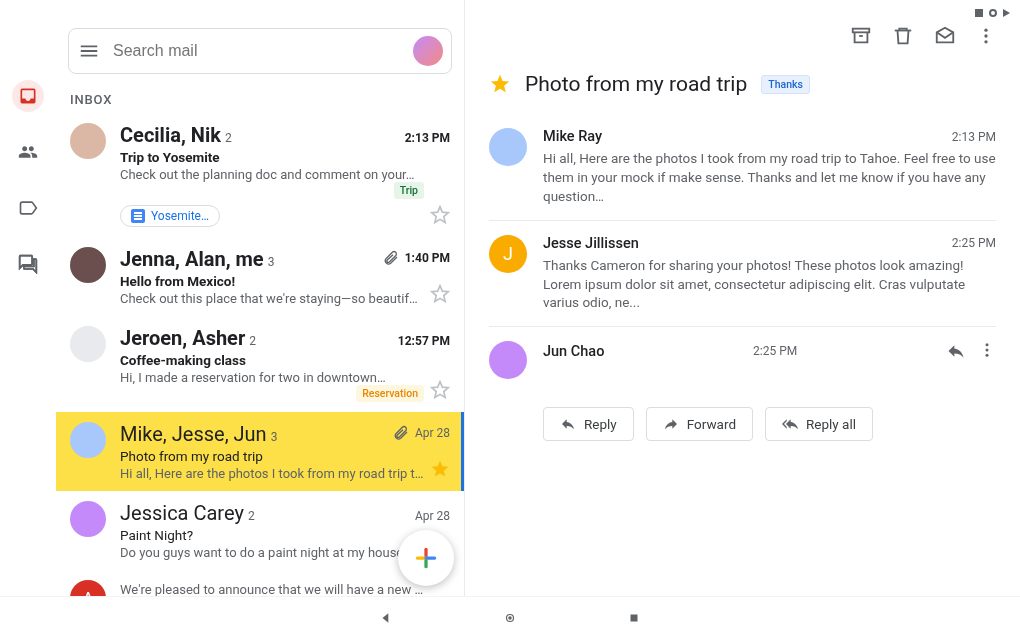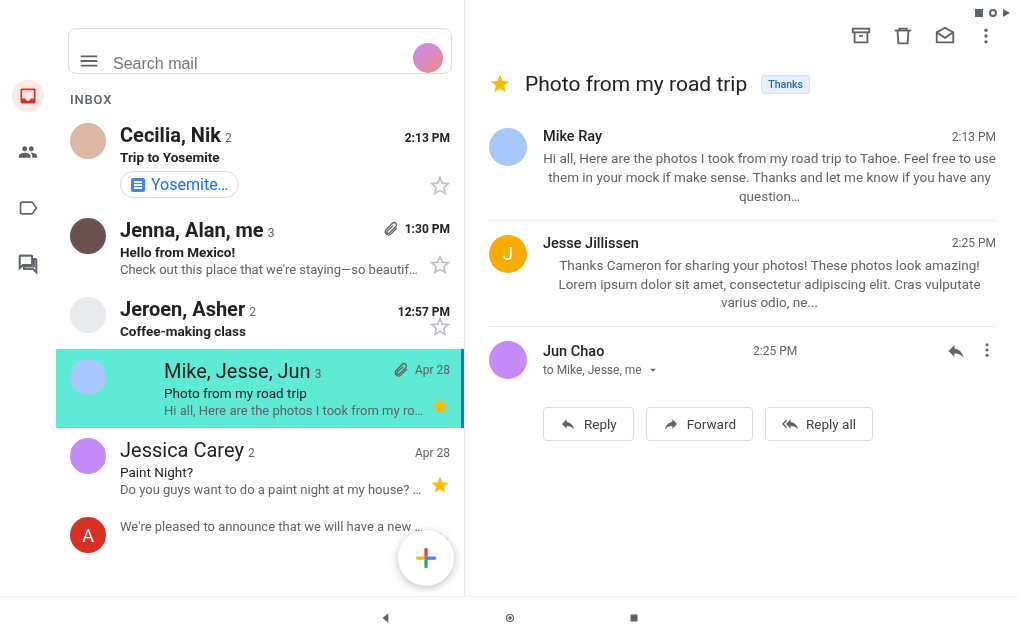--- a/index.html
+++ b/index.html
@@ -8,65 +8,65 @@
 .layout { display: flex; height: 596px; }
 
 
 .nav-rail { width: 56px; padding-top: 80px; display: flex; flex-direction: column; align-items: center; gap: 24px; }
 .nav-rail-item { width: 32px; height: 32px; border-radius: 50%; display: flex; align-items: center; justify-content: center; cursor: pointer; }
 .nav-rail-item.active { background: #fce8e6; }
 .nav-rail svg { width: 20px; height: 20px; }
 
 
 .list-col { width: 408px; display: flex; flex-direction: column; position: relative; }
-.search-bar { margin: 28px 12px 0 12px; height: 46px; border: 1px solid #dadce0; border-radius: 8px; display: flex; align-items: flex-end; padding: 0 8px; gap: 12px; }
+.search-bar { margin: 28px 12px 0 12px; height: 46px; border: 1px solid #dadce0; border-radius: 8px; display: flex; align-items: center; padding: 0 8px; gap: 12px; }
 .hamburger { width: 24px; height: 24px; display: flex; align-items: center; justify-content: center; cursor: pointer; color:#5f6368;}
 .search-input { flex: 1; border: none; outline: none; font-size: 16px; color: #5f6368; background: transparent; }
 .avatar { width: 30px; height: 30px; border-radius: 50%; background: linear-gradient(135deg,#c58af9,#f28b82); }
 
 .section-label { margin: 18px 0 6px 14px; font-size: 13px; font-weight: 500; letter-spacing: 0.8px; color: #5f6368; }
 
 .threads { flex: 1; overflow: hidden; }
 .thread { display: flex; padding: 10px 14px 10px 14px; position: relative; cursor: pointer; }
-.thread.selected { background: #5eead4; gap: 44px; }
+.thread.selected { background: #fde047; }
 .thread.selected::after { content:''; position:absolute; right:0; top:0; bottom:0; width:3px; background:#1a73e8; }
 .thread-av { width: 36px; height: 36px; border-radius: 50%; background: #ccc; flex-shrink: 0; margin-right: 14px; display:flex; align-items:center; justify-content:center; color:#fff; font-size:18px; }
 .thread-body { flex: 1; min-width: 0; }
 .thread-line1 { display: flex; align-items: baseline; }
 .thread-from { font-size: 20px; color: #202124; }
 .thread-from.bold { font-weight: 700; }
 .thread-count { margin-left: 4px; font-size: 12px; color: #5f6368; }
 .thread-meta { margin-left: auto; display: flex; align-items: center; gap: 6px; font-size: 12px; color:#5f6368;}
 .thread-meta.bold { font-weight:700; color:#202124;}
 .thread-subj { font-size: 13.5px; margin-top: 2px; color:#202124;}
 .thread-subj.bold { font-weight: 700; }
 .thread-snip { font-size: 13px; color: #5f6368; margin-top: 2px; white-space: nowrap; overflow: hidden; text-overflow: ellipsis; padding-right: 26px; }
 .thread-star { position: absolute; right: 14px; bottom: 12px; width:20px; height:20px; }
-.chip { display: inline-flex; align-items: center; gap: 6px; border: 1px solid #dadce0; border-radius: 14px; padding: 3px 10px; font-size: 16px; color: #1a73e8; margin-top: 6px; }
+.chip { display: inline-flex; align-items: center; gap: 6px; border: 1px solid #dadce0; border-radius: 14px; padding: 3px 10px; font-size: 12px; color: #1a73e8; margin-top: 6px; }
 .chip .doc-icon { width:14px; height:14px; background:#4285f4; border-radius:2px; position:relative;}
 .chip .doc-icon::after{content:''; position:absolute; left:3px; top:3px; right:3px; height:2px; background:#fff; box-shadow:0 3px 0 #fff, 0 6px 0 #fff;}
 .label-pill { font-size: 10.5px; padding: 2px 6px; border-radius: 3px; font-weight:500;}
 .label-trip { background: #e6f4ea; color: #137333; }
 .label-res { background: #fef7e0; color: #ea8600; }
 .label-travel { background:#e8f0fe; color:#1967d2; border:1px solid #d2e3fc;}
 
 
 .vline { width: 1px; background: #e8eaed; margin-top:0;}
 
 
 .detail-col { flex: 1; display: flex; flex-direction: column; padding: 0 24px 0 24px; }
 .detail-toolbar { height: 72px; display: flex; align-items: center; justify-content: flex-end; gap: 20px; color:#5f6368;}
 .detail-toolbar .tb-btn { cursor:pointer; }
 .detail-header { display: flex; align-items: center; gap: 14px; margin-bottom: 18px; }
 .big-star { width:22px; height:22px; }
 .detail-title { font-size: 21px; color:#202124; }
 .msg { display: flex; padding: 14px 0; gap: 16px; }
 .msg + .msg { border-top: 1px solid #e8eaed; }
 .msg-av { width: 38px; height: 38px; border-radius: 50%; background:#ccc; flex-shrink:0; display:flex; align-items:center; justify-content:center; color:#fff; font-size:18px;}
-.msg-body { flex: 1; min-width:0;text-align:center; }
+.msg-body { flex: 1; min-width:0; }
 .msg-head { display:flex; align-items:center; }
 .msg-from { font-size: 14.5px; font-weight: 500; }
 .msg-time { margin-left:auto; font-size: 12px; color:#5f6368; }
 .msg-snip { font-size: 13.5px; color:#5f6368; margin-top: 4px; line-height: 1.4; }
 .msg-recip { font-size: 12px; color:#5f6368; margin-top:2px; display:flex; align-items:center; gap:4px;}
 .msg-text { font-size: 13.5px; color:#202124; margin-top: 14px; line-height:1.45;}
 .msg-actions { display:flex; gap:12px; margin-left:auto;}
 .msg-actions .ic { cursor:pointer; color:#5f6368;}
 
 .reply-row { display:flex; gap:12px; margin-top:14px; margin-left:54px;}
@@ -140,39 +140,42 @@
     <div class="thread-av" style="background:#dbb8a6"></div>
     <div class="thread-body">
       <div class="thread-line1">
         <span class="thread-from bold">Cecilia, Nik</span>
         <span class="thread-count">2</span>
         <span class="thread-meta bold">
           <span>2:13 PM</span>
         </span>
       </div>
       <div class="thread-subj bold">Trip to Yosemite</div>
+      <div class="thread-snip">Check out the planning doc and comment on your…
+        <span class="label-pill label-trip" style="float:right;margin-right:0px;">Trip</span>
+      </div>
       <div class="chip"><span class="doc-icon"></span>Yosemite…</div>
     </div>
     <div class="thread-star">
             <svg viewBox="0 0 24 24" width="20" height="20" fill="none" stroke="#bdc1c6" stroke-width="2">
               <path d="M12 17.27L18.18 21l-1.64-7.03L22 9.24l-7.19-.61L12 2 9.19 8.63 2 9.24l5.46 4.73L5.82 21z"></path>
             </svg>
           </div>
   </div>
         <div class="thread">
     <div class="thread-av" style="background:#6b4f4f"></div>
     <div class="thread-body">
       <div class="thread-line1">
         <span class="thread-from bold">Jenna, Alan, me</span>
         <span class="thread-count">3</span>
         <span class="thread-meta bold">
           <svg width="16" height="16" viewBox="0 0 24 24" fill="none" stroke="#5f6368" stroke-width="2">
                   <path d="M21 10.5l-9.5 9.5a5 5 0 0 1-7-7L14 3.5a3.5 3.5 0 0 1 5 5L9.5 18a2 2 0 0 1-3-3L15 7"></path>
                 </svg>
-                <span>1:30 PM</span>
+                <span>1:40 PM</span>
         </span>
       </div>
       <div class="thread-subj bold">Hello from Mexico!</div>
       <div class="thread-snip">Check out this place that we're staying—so beautiful! We…
         
       </div>
 
     </div>
     <div class="thread-star">
             <svg viewBox="0 0 24 24" width="20" height="20" fill="none" stroke="#bdc1c6" stroke-width="2">
@@ -184,20 +187,23 @@
     <div class="thread-av" style="background:#e8eaed"></div>
     <div class="thread-body">
       <div class="thread-line1">
         <span class="thread-from bold">Jeroen, Asher</span>
         <span class="thread-count">2</span>
         <span class="thread-meta bold">
           <span>12:57 PM</span>
         </span>
       </div>
       <div class="thread-subj bold">Coffee-making class</div>
+      <div class="thread-snip">Hi, I made a reservation for two in downtown…
+        <span class="label-pill label-res" style="float:right;margin-right:0px;">Reservation</span>
+      </div>
 
     </div>
     <div class="thread-star">
             <svg viewBox="0 0 24 24" width="20" height="20" fill="none" stroke="#bdc1c6" stroke-width="2">
               <path d="M12 17.27L18.18 21l-1.64-7.03L22 9.24l-7.19-.61L12 2 9.19 8.63 2 9.24l5.46 4.73L5.82 21z"></path>
             </svg>
           </div>
   </div>
         <div class="thread selected">
     <div class="thread-av" style="background:#a8c7fa"></div>
@@ -342,23 +348,20 @@
                 </span>
             <span class="ic">
                   <svg width="18" height="18" viewBox="0 0 24 24" fill="#5f6368">
                     <circle cx="12" cy="5" r="2"></circle>
                     <circle cx="12" cy="12" r="2"></circle>
                     <circle cx="12" cy="19" r="2"></circle>
                   </svg>
                 </span>
           </span>
       </div>
-            <div class="msg-recip">to Mike, Jesse, me <svg width="14" height="14" viewBox="0 0 24 24" fill="#5f6368">
-                <path d="M7 10l5 5 5-5z"></path>
-              </svg></div>
           </div>
         </div>
       </div>
 
     <div class="reply-row">
       <div class="reply-btn">
         <svg viewBox="0 0 24 24" fill="#5f6368">
             <path d="M10 9V5l-7 7 7 7v-4.1c5 0 8.5 1.6 11 5.1-1-5-4-10-11-11z"></path>
           </svg>
         <span>Reply</span>

